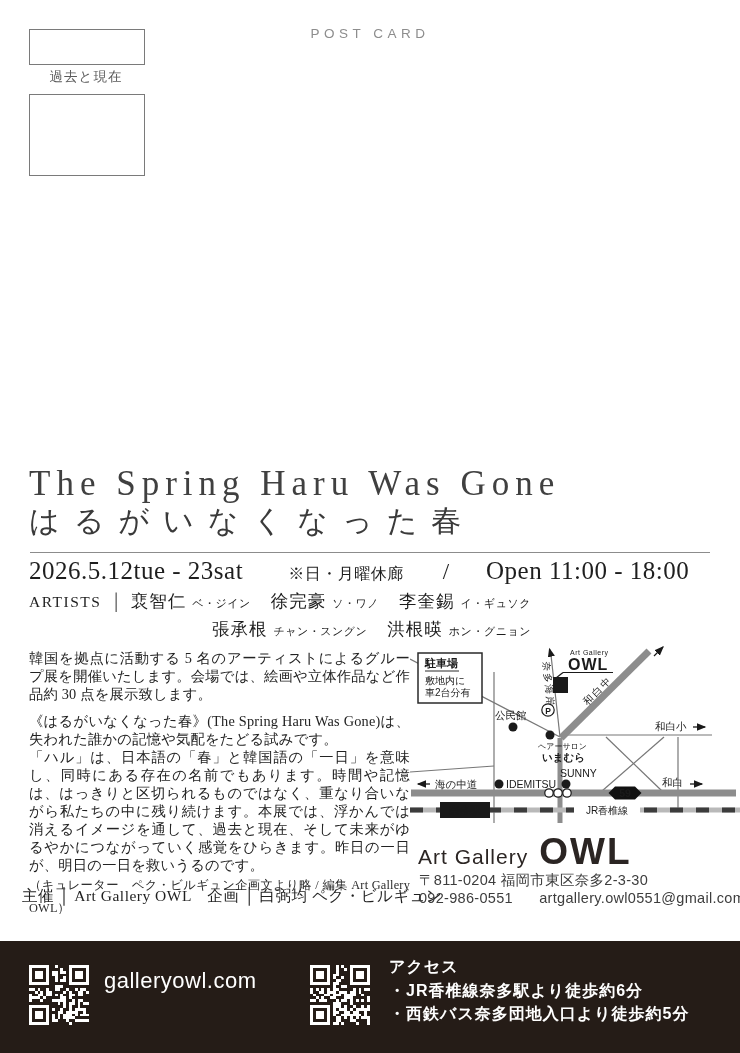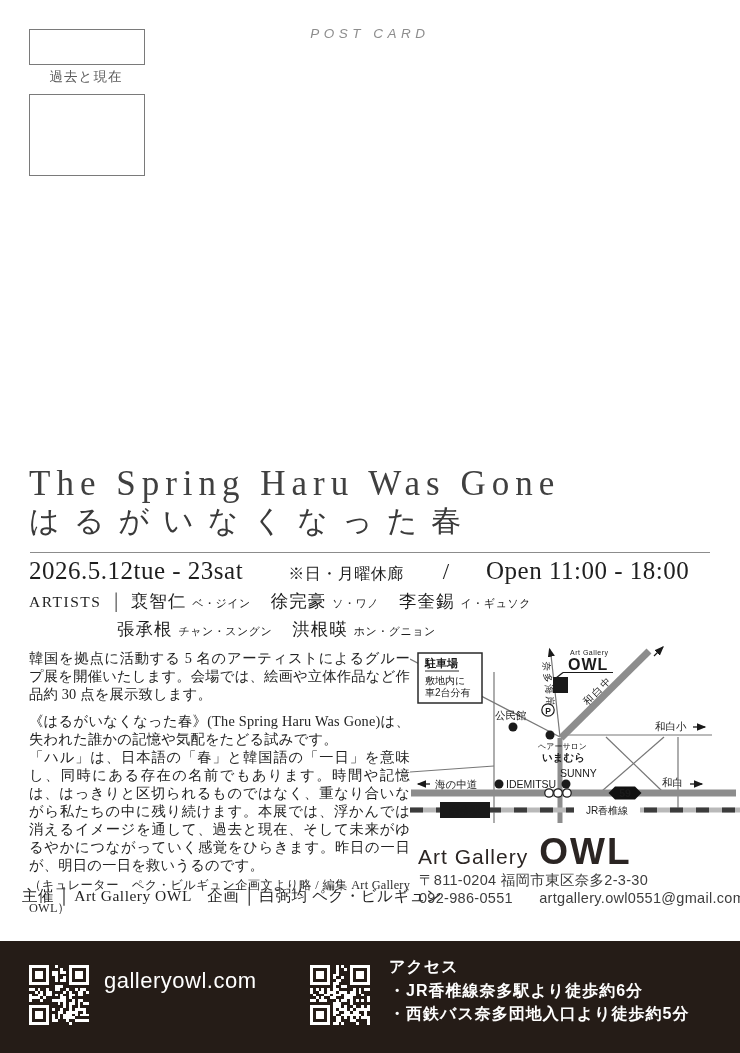--- a/index.html
+++ b/index.html
@@ -6,38 +6,38 @@
   .page{position:relative;width:740px;height:1053px;background:#ffffff;overflow:hidden;
         font-family:"Liberation Serif","DejaVu Serif",serif;color:#2b2b2b;}
   .abs{position:absolute;}
 
   
   .stamp-box{border:1px solid #7a7a7a;background:#fff;}
   .fee-label{width:114px;text-align:center;font-family:"Liberation Sans","DejaVu Sans",sans-serif;
              font-size:13.5px;letter-spacing:1px;color:#5a5a5a;}
   .postcard{left:0;top:26px;width:100%;text-align:center;
             font-family:"Liberation Sans","DejaVu Sans",sans-serif;
-            font-size:13.5px;letter-spacing:4.5px;color:#8d8d8d;font-style:italic;}
+            font-size:13.5px;letter-spacing:4.5px;color:#8d8d8d;}
 
   
   .title-en{left:29px;top:464px;font-size:35px;letter-spacing:6px;color:#404040;white-space:nowrap;font-weight:400;}
   .title-ja{left:29px;top:501px;font-size:30px;letter-spacing:14px;color:#3a3a3a;white-space:nowrap;font-weight:500;}
   .rule{left:30px;top:552px;width:680px;height:0;border-top:1px solid #8c8c8c;}
 
   
   .sched{left:29px;top:557px;display:flex;align-items:baseline;white-space:nowrap;color:#1e1e1e;gap:24px;}
   .sched .dates{font-size:25px;letter-spacing:0.5px;}
   .sched .closed{font-size:16px;margin-left:21px;letter-spacing:0.5px;}
   .sched .slash{font-size:23px;margin:0 13px 0 15px;}
   .sched .open{font-size:25px;letter-spacing:0.5px;}
 
   
   .artists{left:29px;top:589px;font-size:16px;color:#1e1e1e;white-space:nowrap;}
   .artists .row{display:flex;align-items:baseline;}
-  .artists .row2{margin-top:4px;padding-left:88px;}
+  .artists .row2{margin-top:4px;padding-left:88px;justify-content:flex-end;}
   .a-label{font-size:15.5px;letter-spacing:1.5px;}
   .a-div{margin:0 9px;color:#4a4a4a;}
   .a-name{font-size:17.5px;letter-spacing:1px;}
   .a-kana{font-size:11px;margin-left:6px;margin-right:20px;letter-spacing:0.5px;}
 
   
   .bodycol{left:29px;top:649px;width:381px;font-size:14.3px;line-height:18px;
            letter-spacing:0.2px;color:#232323;text-align:justify;}
   .bodycol p{margin:0;}
   .bodycol .gap{height:9px;}

